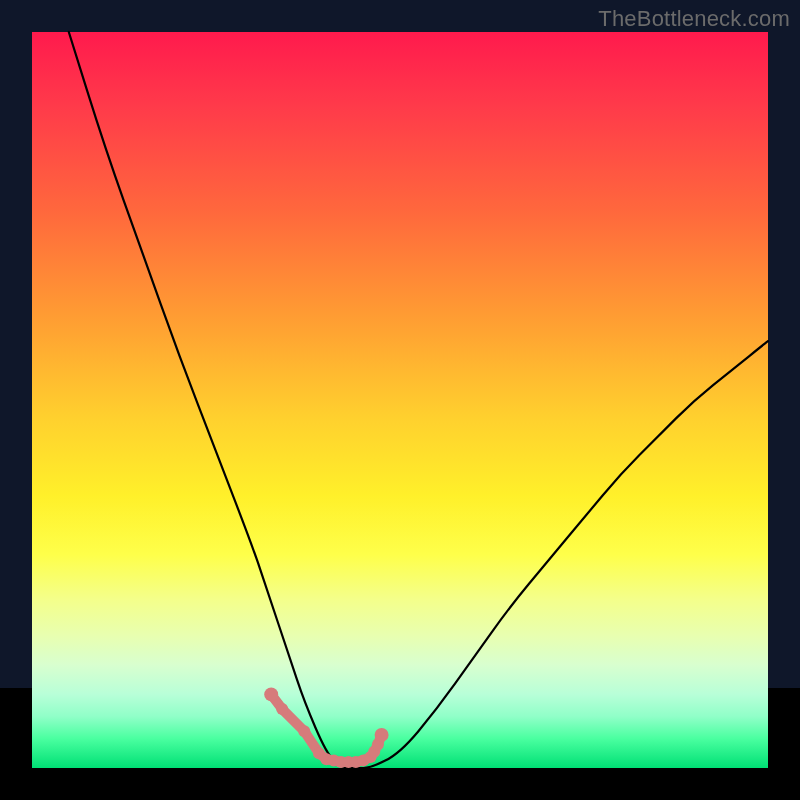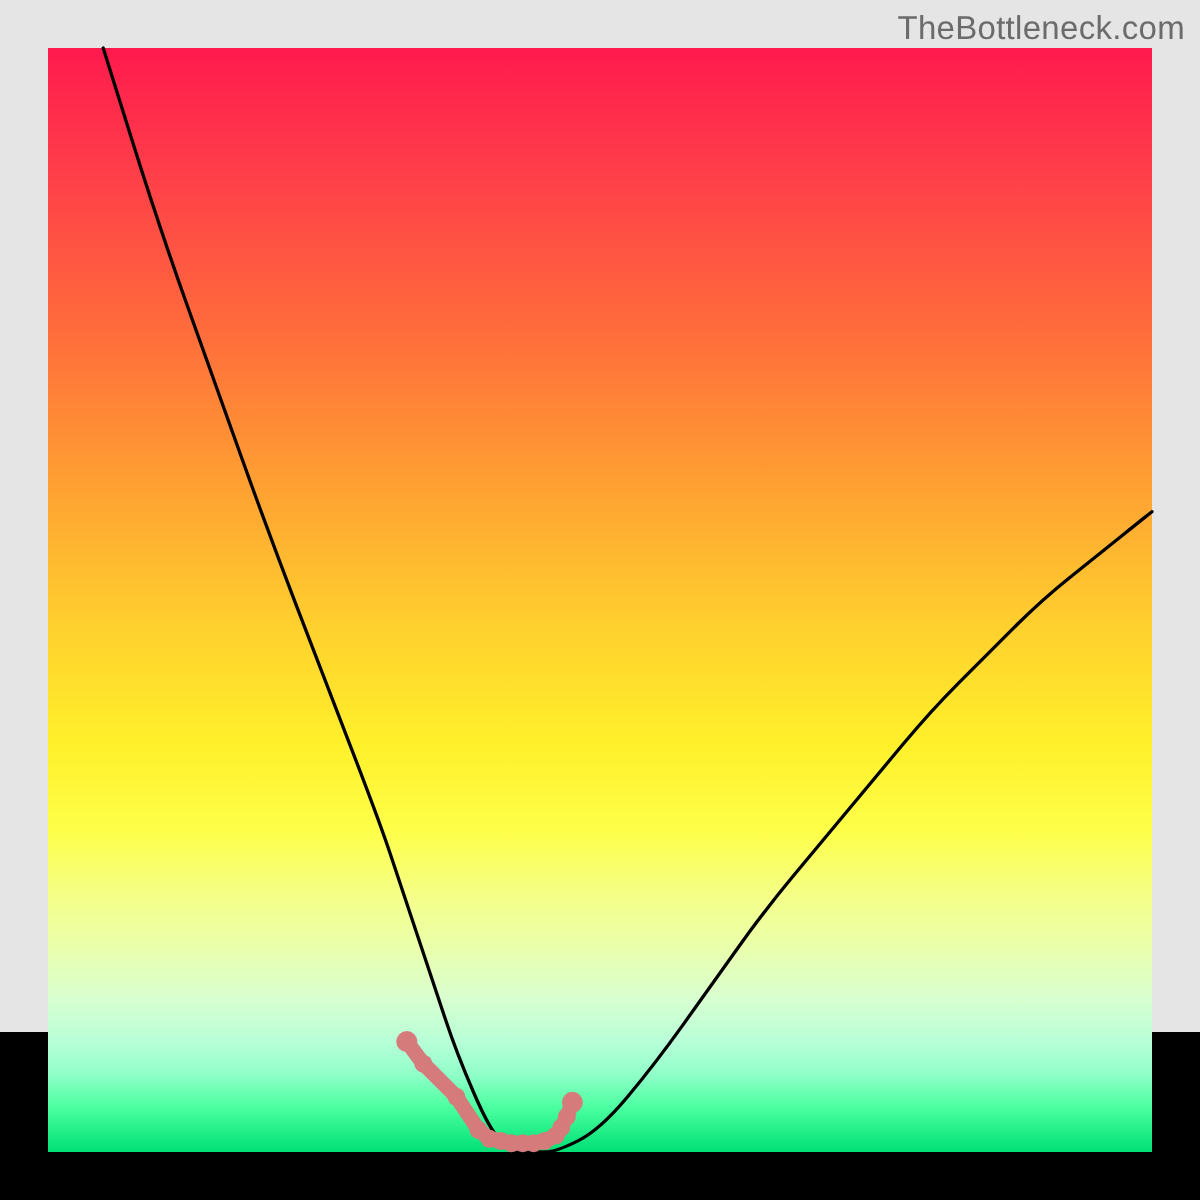--- a/index.html
+++ b/index.html
@@ -10,21 +10,21 @@
     background: #000;
     font-family: Arial, Helvetica, sans-serif;
     overflow: hidden;
   }
   .frame {
     position: absolute;
     left: 0;
     top: 0;
     width: 800px;
     height: 688px;
-    background: #e5e5e5;
+    background: #0f172a;
   }
   .plot-area {
     position: absolute;
     left: 32px;
     top: 32px;
     width: 736px;
     height: 736px;
     
     background: linear-gradient(to bottom,
       #ff1a4d 0%,

